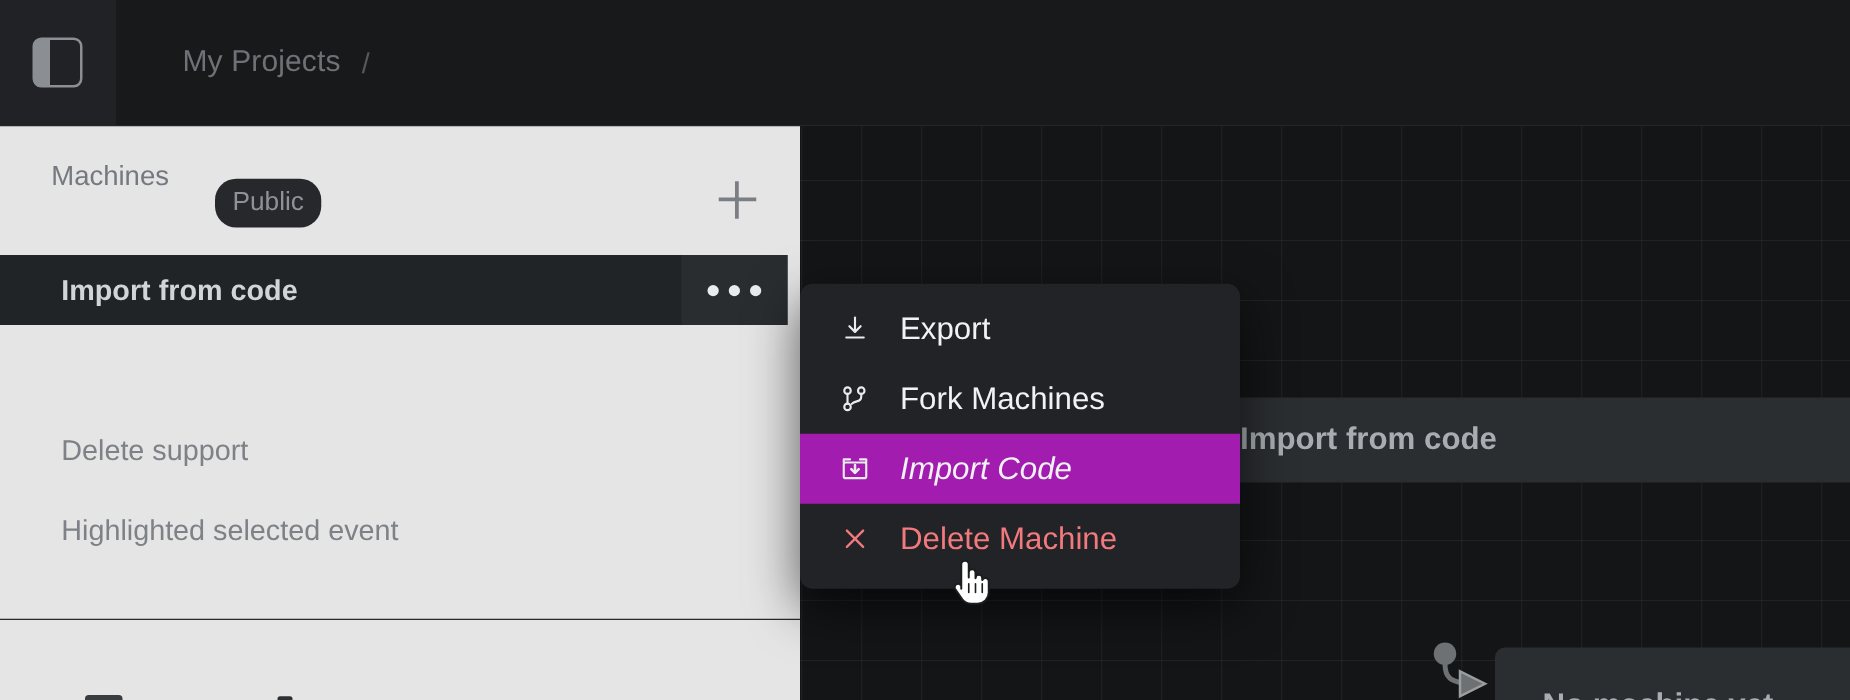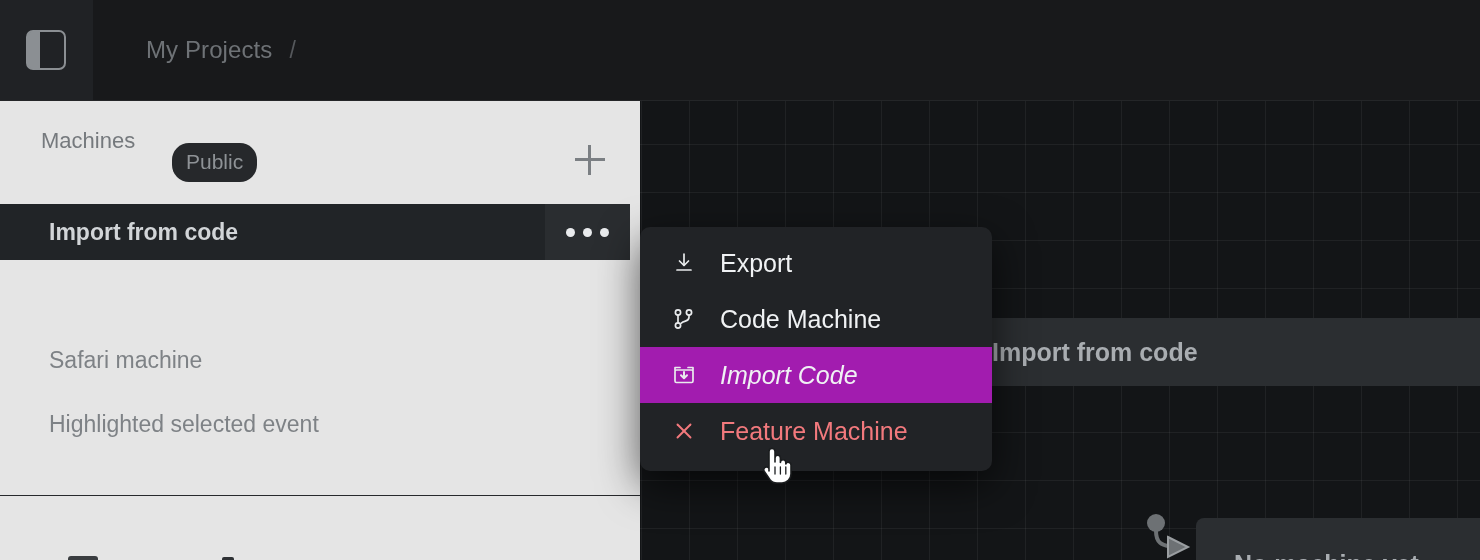--- a/index.html
+++ b/index.html
@@ -151,21 +151,21 @@
 
     <div class="machine-row selected" style="top:103px">
       <span class="machine-label">Import from code</span>
       <span class="row-more">
           <i></i>
           <i></i>
           <i></i>
         </span>
     </div>
     <div class="machine-row" style="top:231px">
-      <span class="machine-label">Safari machine</span>
+      <span class="machine-label">Delete support</span>
     </div>
     <div class="machine-row" style="top:295px">
       <span class="machine-label">Highlighted selected event</span>
     </div>
   </div>
 
   <span class="badge">Public</span>
   <span class="add-btn"></span>
 
   <div class="sb-bottom-a"></div>
@@ -187,21 +187,21 @@
     <div class="ctx-item">
       <span class="ctx-icon">
         <svg viewBox="0 0 24 24" width="24" height="24" fill="none" stroke="#e9ebed" stroke-width="1.7" stroke-linecap="round" stroke-linejoin="round">
           <circle cx="6" cy="5.5" r="2.6"></circle>
             <circle cx="17" cy="5.5" r="2.6"></circle>
             <circle cx="6" cy="18.5" r="2.6"></circle>
           <path d="M6 8.1v7.8"></path>
             <path d="M17 8.1v2.2c0 2.1-1.7 3.3-3.6 3.8-1.7.5-3.2 1.1-3.9 2"></path>
         </svg>
       </span>
-      <span class="ctx-label">Code Machine</span>
+      <span class="ctx-label">Fork Machines</span>
     </div>
 
 
     <div class="ctx-item highlight">
       <span class="ctx-icon">
         <svg viewBox="0 0 24 24" width="24" height="24" fill="none" stroke="#e9ebed" stroke-width="1.7" stroke-linecap="round" stroke-linejoin="round">
           <path d="M3 7V4.5h5"></path>
             <path d="M21 7V4.5h-5"></path>
             <rect x="3" y="7" width="18" height="12.5" rx="1.4"></rect>
           <path d="M12 9v6" stroke-width="2"></path>
@@ -211,21 +211,21 @@
       <span class="ctx-label">Import Code</span>
     </div>
 
     <div class="ctx-item danger">
       <span class="ctx-icon">
         <svg viewBox="0 0 24 24" width="24" height="24" fill="none" stroke="#f2797d" stroke-width="1.9" stroke-linecap="round">
           <path d="M5.5 5.5l13 13"></path>
             <path d="M18.5 5.5l-13 13"></path>
         </svg>
       </span>
-      <span class="ctx-label">Feature Machine</span>
+      <span class="ctx-label">Delete Machine</span>
     </div>
 
   </div>
 
   <svg class="cursor" viewBox="0 0 40 46">
     <path d="M12 30 L12 10.5 a3 3 0 0 1 6 0 L18 21 L18 17 a2.7 2.7 0 0 1 5.4 0 L23.4 21.5 a2.7 2.7 0 0 1 5.4 0 L28.8 23 a2.7 2.7 0 0 1 5.2 .9 L34 33 a9 9 0 0 1 -9 9 L20 42 a9 9 0 0 1 -7.2 -3.6 L7 30 a2.7 2.7 0 0 1 5 -2.4 z" fill="#ffffff" stroke="#1b1d1f" stroke-width="1.6" stroke-linejoin="round"></path>
     <path d="M18 33 L18 26 M23.4 33 L23.4 26 M28.8 33 L28.8 26" stroke="#1b1d1f" stroke-width="1.3" stroke-linecap="round"></path>
   </svg>
 
 </div>

